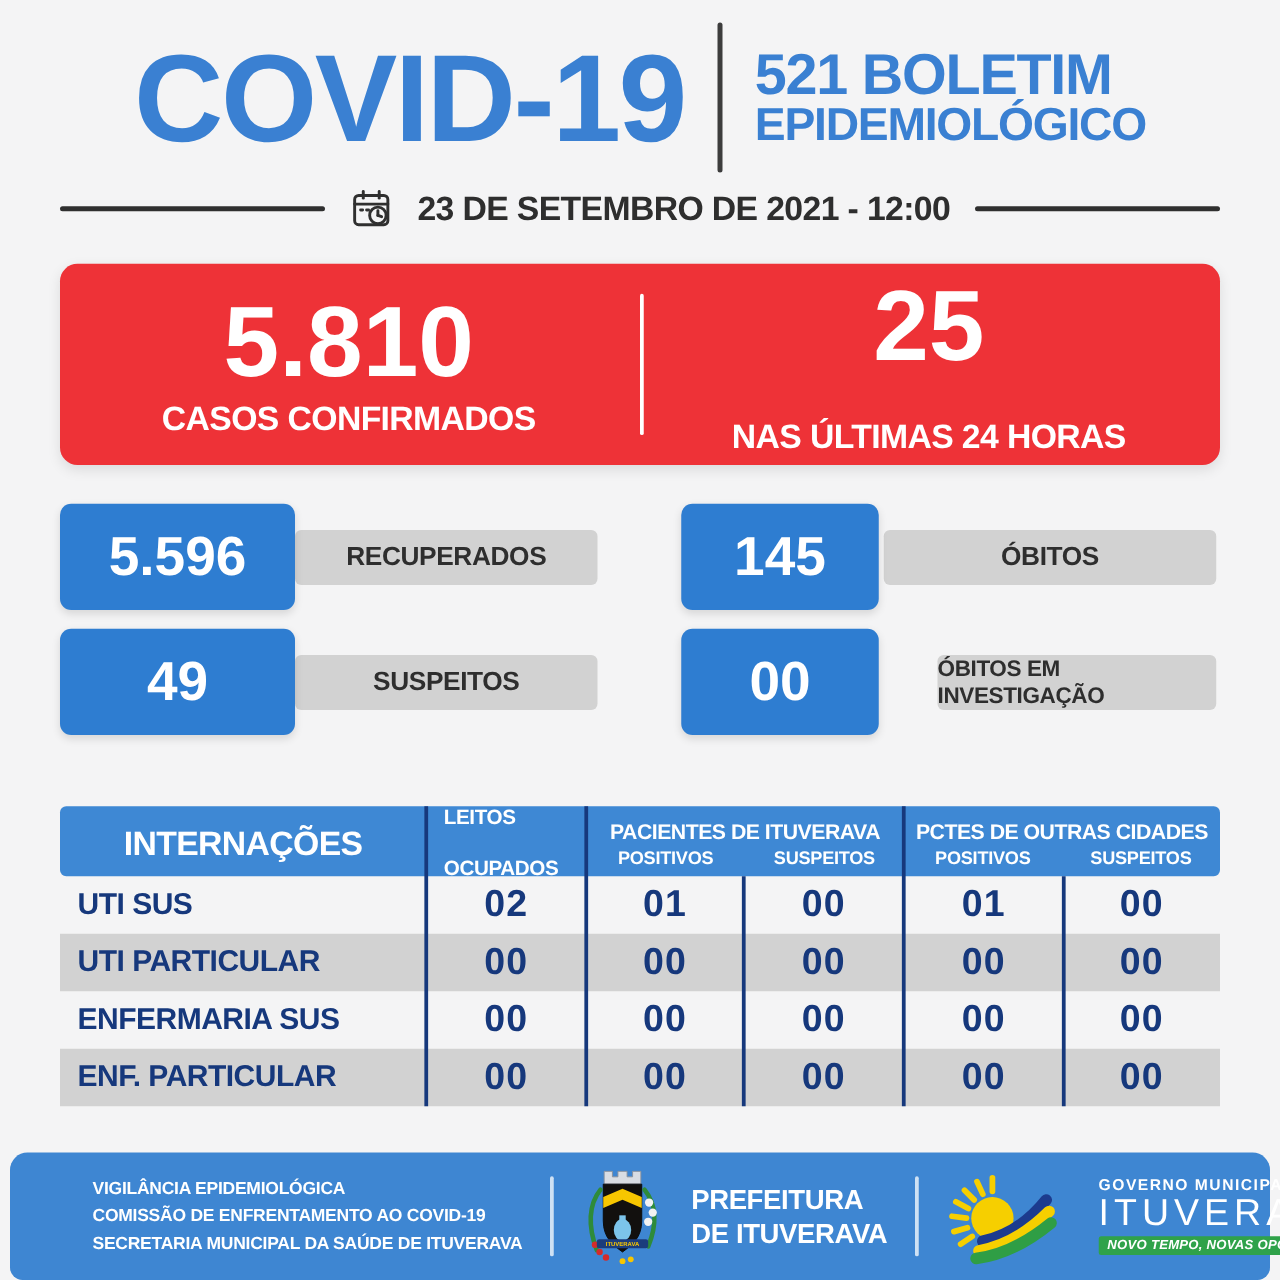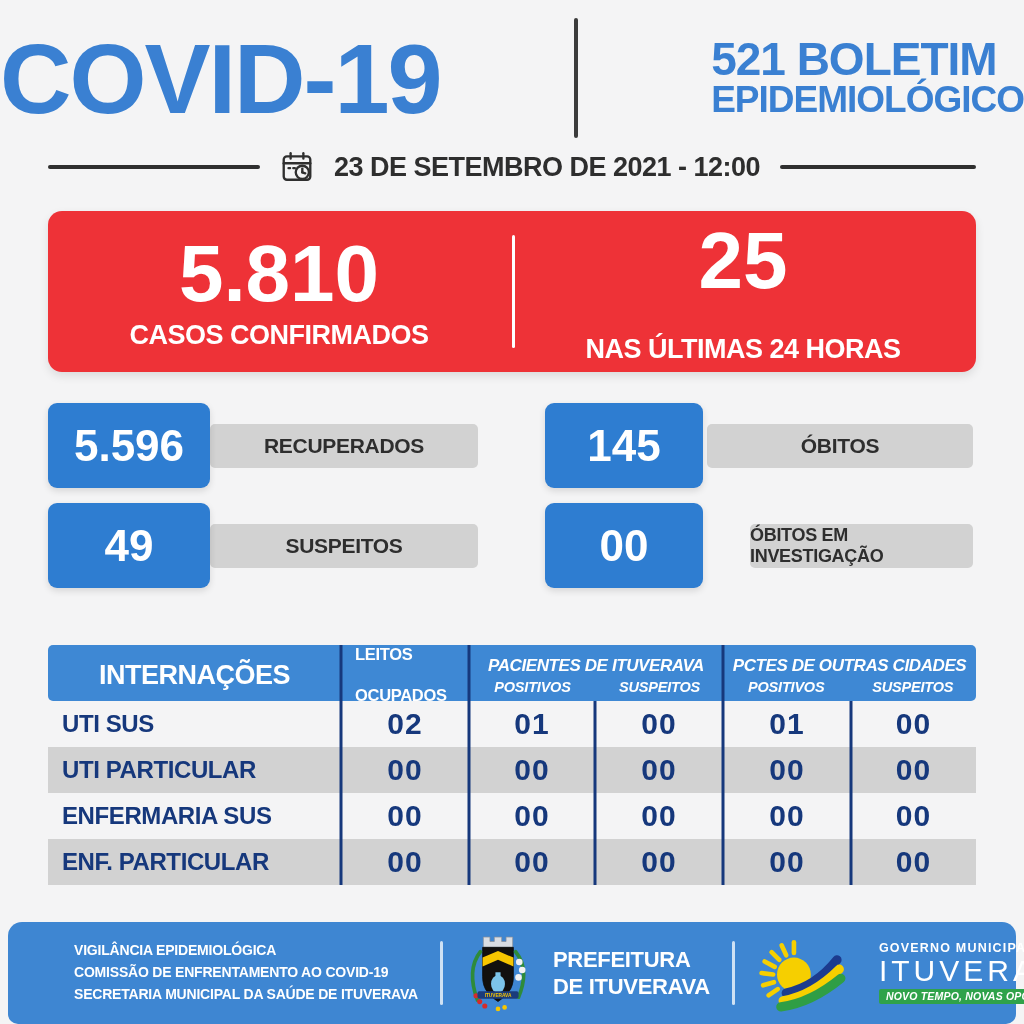--- a/index.html
+++ b/index.html
@@ -3,21 +3,21 @@
 <meta charset="utf-8">
 <style>
   html,body{margin:0;padding:0;background:#e8e8e8;}
   .poster{
     position:relative;width:1024px;height:1024px;overflow:hidden;
     background:#f4f4f5;
     font-family:"Liberation Sans","DejaVu Sans",sans-serif;
     -webkit-font-smoothing:antialiased;
   }
   
-  .header-row{position:absolute;top:18px;left:0;right:0;display:flex;align-items:center;justify-content:space-between;gap:26px;}
+  .header-row{position:absolute;top:18px;left:0;right:0;display:flex;align-items:center;justify-content:center;gap:26px;}
   .main-title{font-size:99px;font-weight:bold;color:#3a80d2;letter-spacing:-2px;line-height:1;}
   .title-divider{width:4px;height:120px;background:#3c3c3c;border-radius:2px;}
   .bulletin-block{display:flex;flex-direction:column;justify-content:center;color:#3a80d2;font-weight:bold;line-height:.98;}
   .bulletin-line1{font-size:46px;letter-spacing:-1px;}
   .bulletin-line2{font-size:37px;letter-spacing:-1px;}
   
   .date-row{position:absolute;top:150px;left:0;right:0;display:flex;align-items:center;justify-content:center;gap:20px;}
   .date-line{height:4px;background:#2f2f2f;border-radius:2px;}
   .date-line.left{width:212px;}
   .date-line.right{width:196px;}
@@ -28,30 +28,30 @@
   .banner-half{display:flex;flex-direction:column;align-items:center;justify-content:center;color:#fff;line-height:1;}
   .banner-half.lefth{width:462px;}
   .banner-half.righth{flex:1;gap:27px;}
   .banner-divider{position:absolute;left:50%;top:24px;bottom:24px;width:3px;background:#fff;border-radius:2px;}
   .banner-number{font-size:80px;font-weight:bold;letter-spacing:0;}
   .banner-label{font-size:27px;font-weight:bold;margin-top:8px;letter-spacing:-.5px;}
   
   .stats{position:absolute;top:403px;left:48px;width:925px;display:grid;grid-template-columns:430px 428px;column-gap:67px;row-gap:15px;}
   .stat{position:relative;display:flex;align-items:center;height:85px;}
   .stat-box{height:85px;background:#2e7dd1;border-radius:9px;display:flex;align-items:center;justify-content:center;color:#fff;font-size:44px;font-weight:bold;z-index:1;box-shadow:0 3px 7px rgba(0,0,0,.12);}
-  .stat.left .stat-box{width:162px;}
+  .stat.left .stat-box{width:188px;}
   .stat.right .stat-box{width:158px;margin-right:4px;}
   .stat-label{flex:1;height:44px;background:#d2d2d2;border-radius:5px;display:flex;align-items:center;justify-content:center;color:#2e2e2e;font-weight:bold;font-size:21px;letter-spacing:-.3px;}
   .stat-label.small{font-size:18px;margin-left:43px;}
   
   .table-wrap{position:absolute;top:645px;left:48px;width:928px;height:240px;}
   .thead{position:relative;display:grid;grid-template-columns:293px 128px 254px 253px;height:56px;background:#3e88d4;border-radius:5px;color:#fff;font-weight:bold;}
   .th-title{display:flex;align-items:center;justify-content:center;font-size:27px;letter-spacing:-.5px;}
   .th-beds{display:flex;flex-direction:column;justify-content:center;padding-left:14px;font-size:16.5px;line-height:1.18;letter-spacing:-.3px;gap:22px;}
-  .th-group{display:flex;flex-direction:column;justify-content:center;gap:3px;font-style:italic;}
+  .th-group{display:flex;flex-direction:column;justify-content:center;gap:3px;}
   .th-group-label{text-align:center;font-size:17px;letter-spacing:-.4px;}
   .th-subrow{display:flex;}
   .th-sub{width:50%;text-align:center;font-size:14.5px;letter-spacing:-.2px;}
   .trow{display:grid;grid-template-columns:293px 128px 126px 128px 128px 125px;height:46px;align-items:center;}
   .trow.gray{background:#d2d2d2;}
   .row-label{padding-left:14px;font-size:24px;font-weight:bold;color:#16387c;letter-spacing:-.4px;}
   .cell-val{text-align:center;font-size:30px;font-weight:bold;color:#16387c;letter-spacing:1px;}
   .vline{position:absolute;width:3px;background:#16387c;transform:translateX(-1.5px);z-index:2;}
   .vline.main{top:0;bottom:0;}
   .vline.sub{top:56px;bottom:0;}

